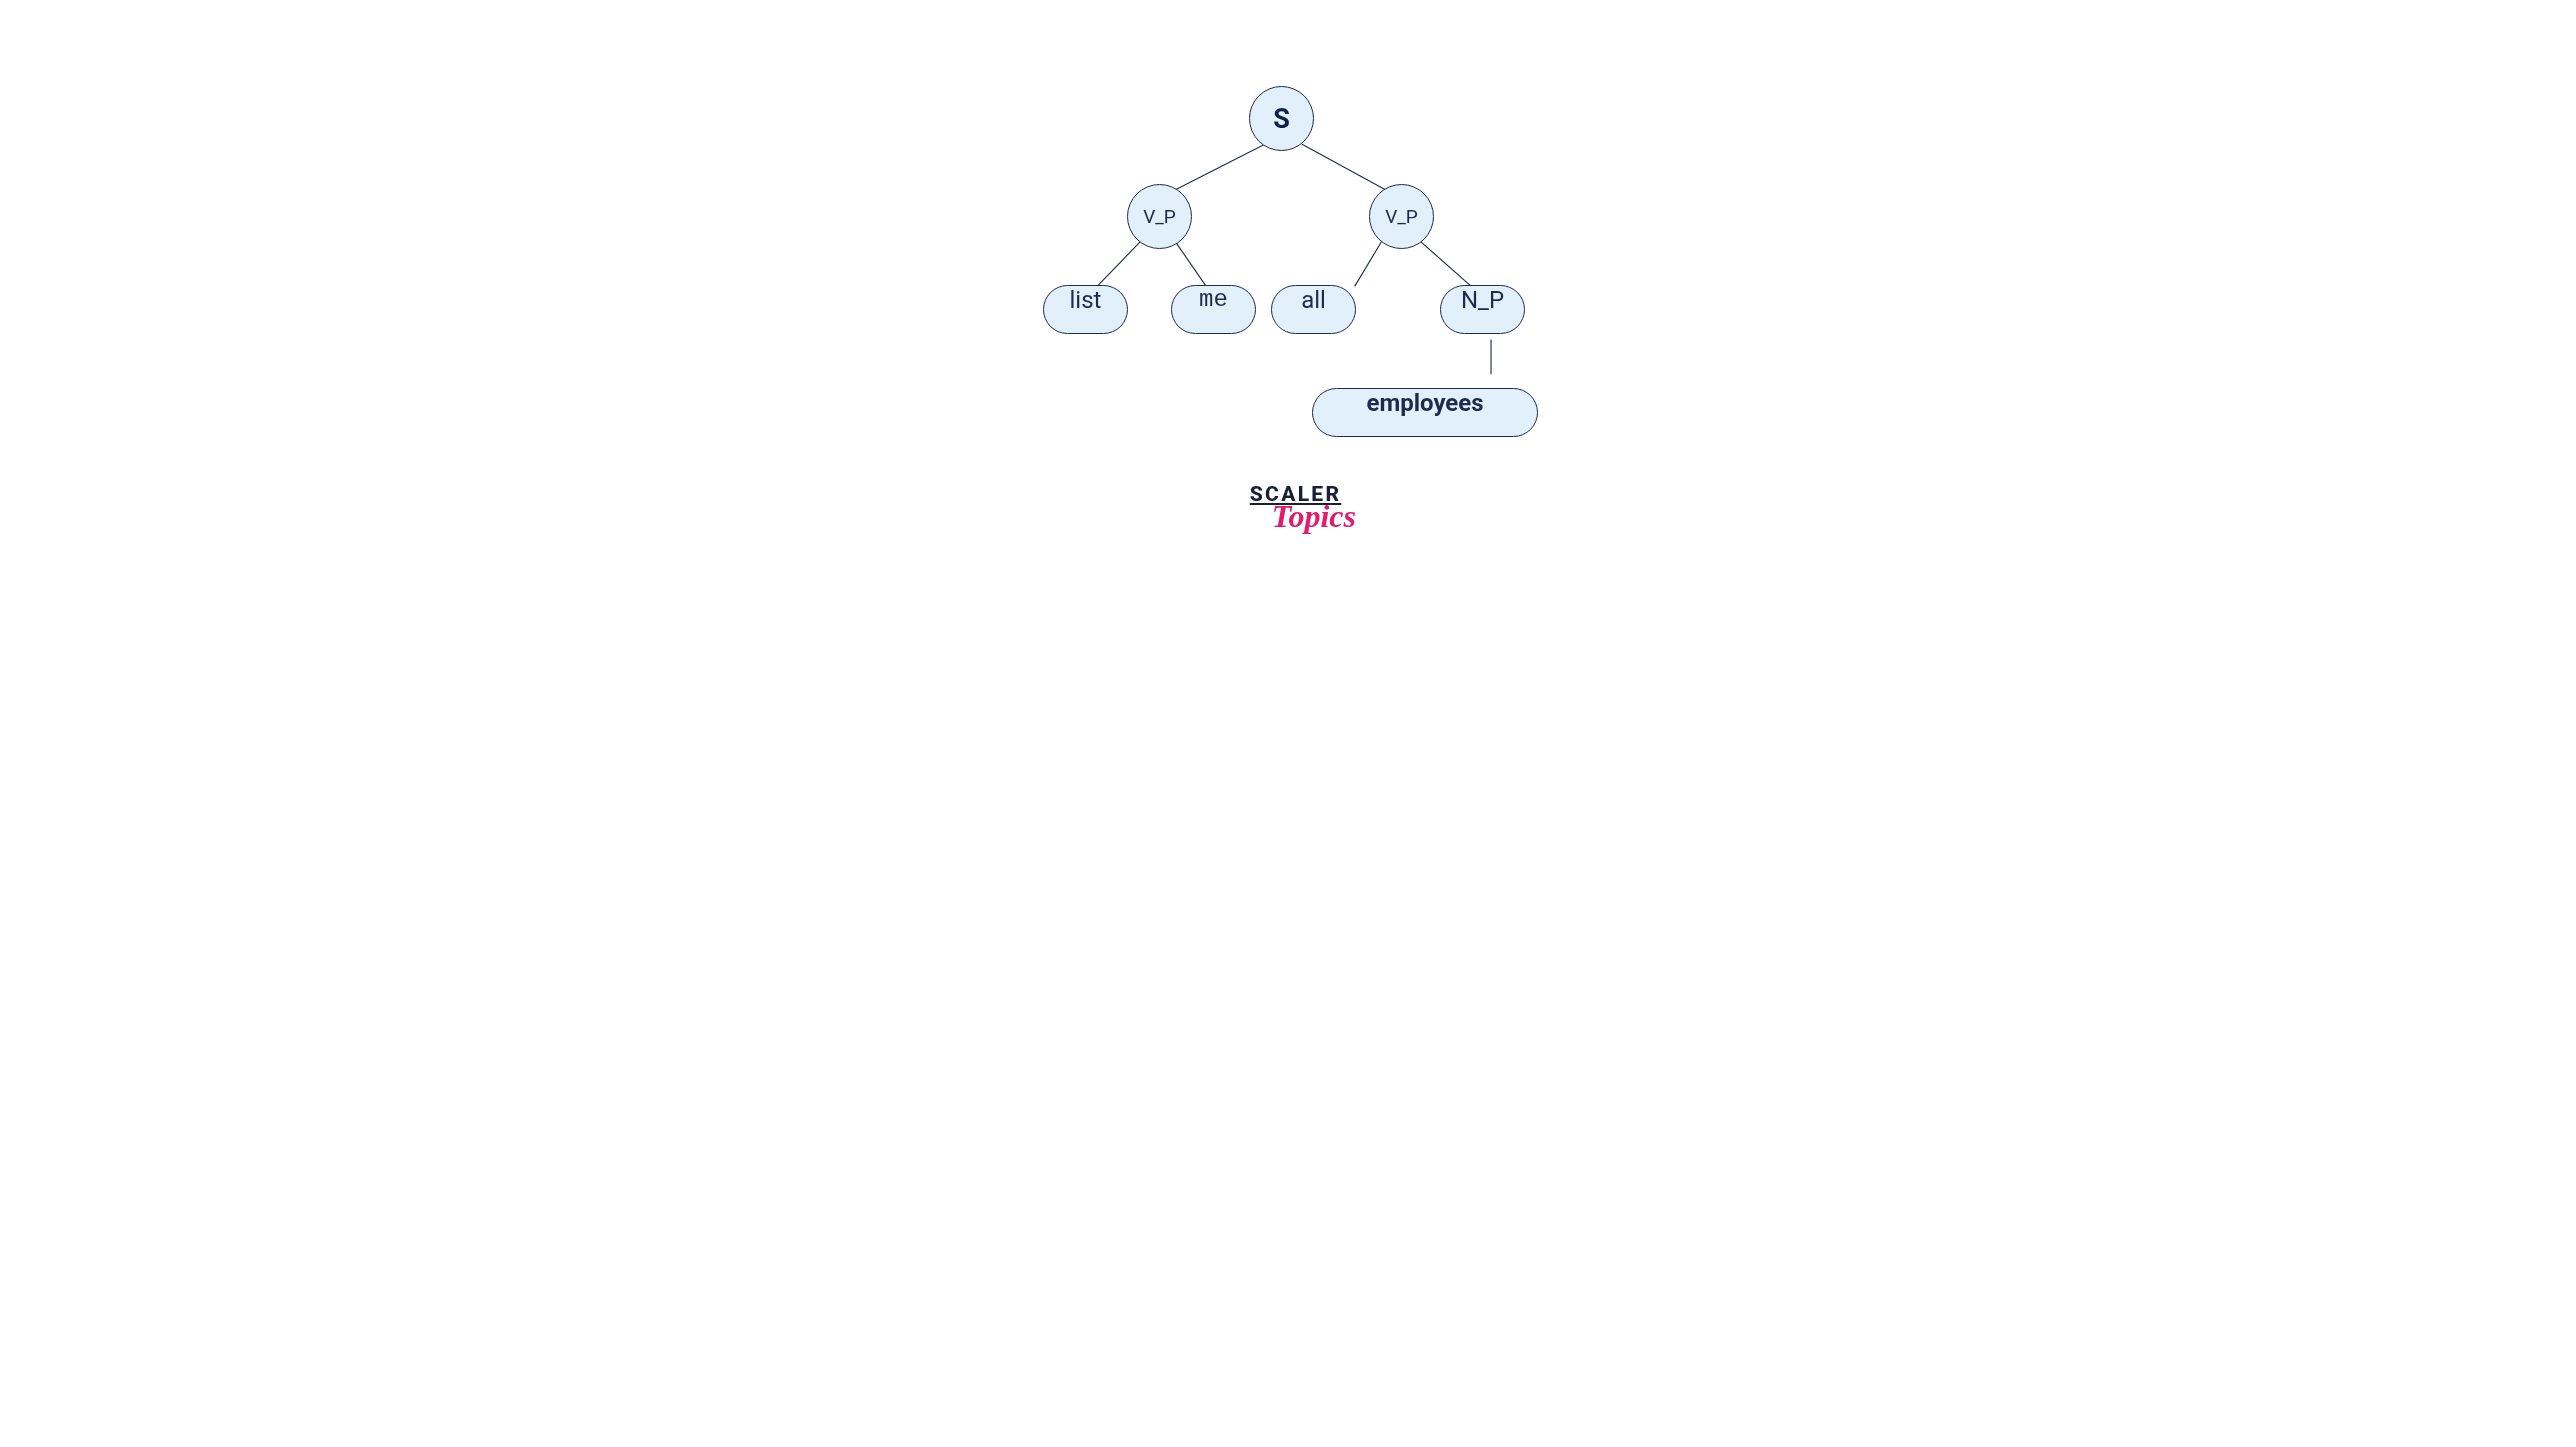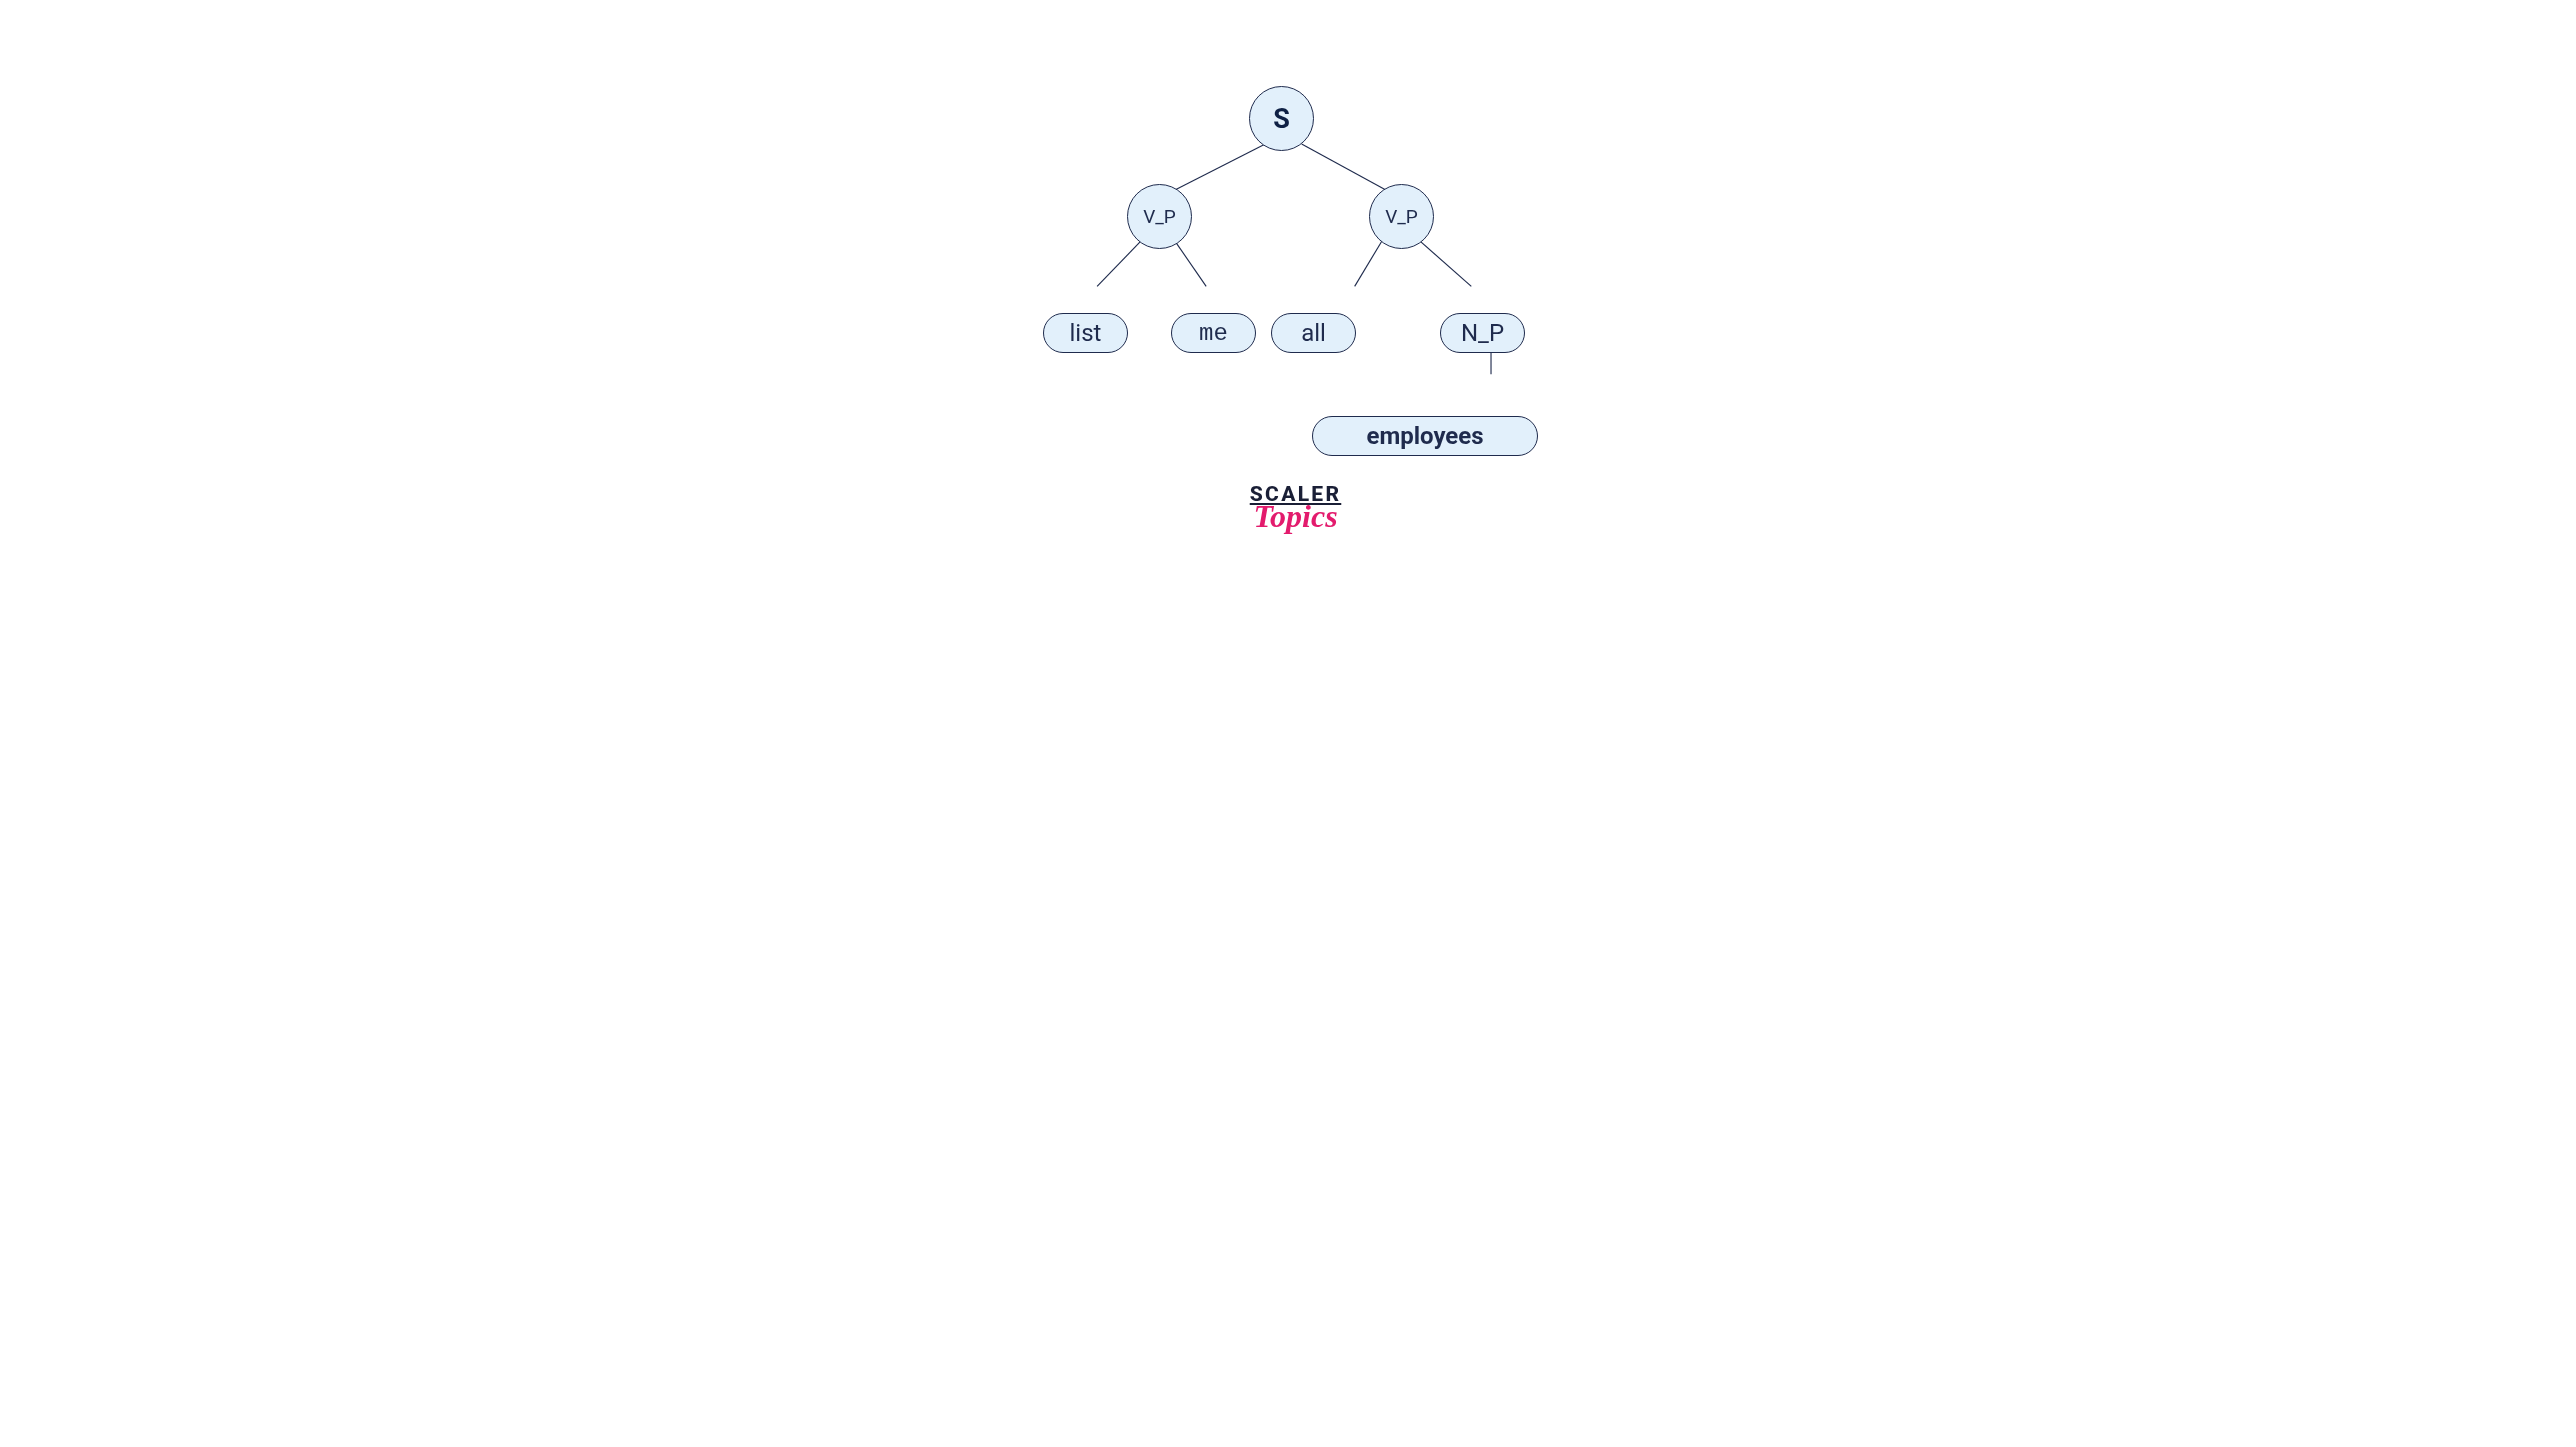--- a/index.html
+++ b/index.html
@@ -39,51 +39,51 @@
     color: #1f2b4d;
     box-sizing: border-box;
   }
   .node-circle.root {
     font-weight: 700;
     font-size: 27px;
     color: #0f2145;
   }
   .node-pill {
     position: absolute;
-    height: 40px;
+    height: 49px;
     border-radius: 27px;
     background: #e2f0fb;
     border: 1.1px solid #1f2b4d;
     display: flex;
-    align-items: center;
+    align-items: flex-start;
     justify-content: center;
     font-size: 24px;
     color: #1f2b4d;
     box-sizing: border-box;
     padding: 0 21px;
-    margin-top: 28px;
   }
   .logo {
     position: absolute;
     text-align: center;
   }
   .logo .scaler {
     font-weight: 800;
     font-size: 21px;
     letter-spacing: 2.3px;
     color: #1a1f36;
     text-decoration: underline;
   }
   .logo .topics {
     font-style: italic;
     font-weight: 600;
     font-size: 32px;
     color: #e31b6d;
     margin-top: -7.6px;
     font-family: "Brush Script MT", cursive;
+    text-align: right;
   }
 </style>
 </head>
 <body>
 
 <div class="canvas">
 
   <svg class="edges" viewBox="0 0 1460 821" width="1106" height="622">
 
     <line x1="700" y1="190" x2="582" y2="250" stroke="#1f2b4d" stroke-width="1.5"></line>

